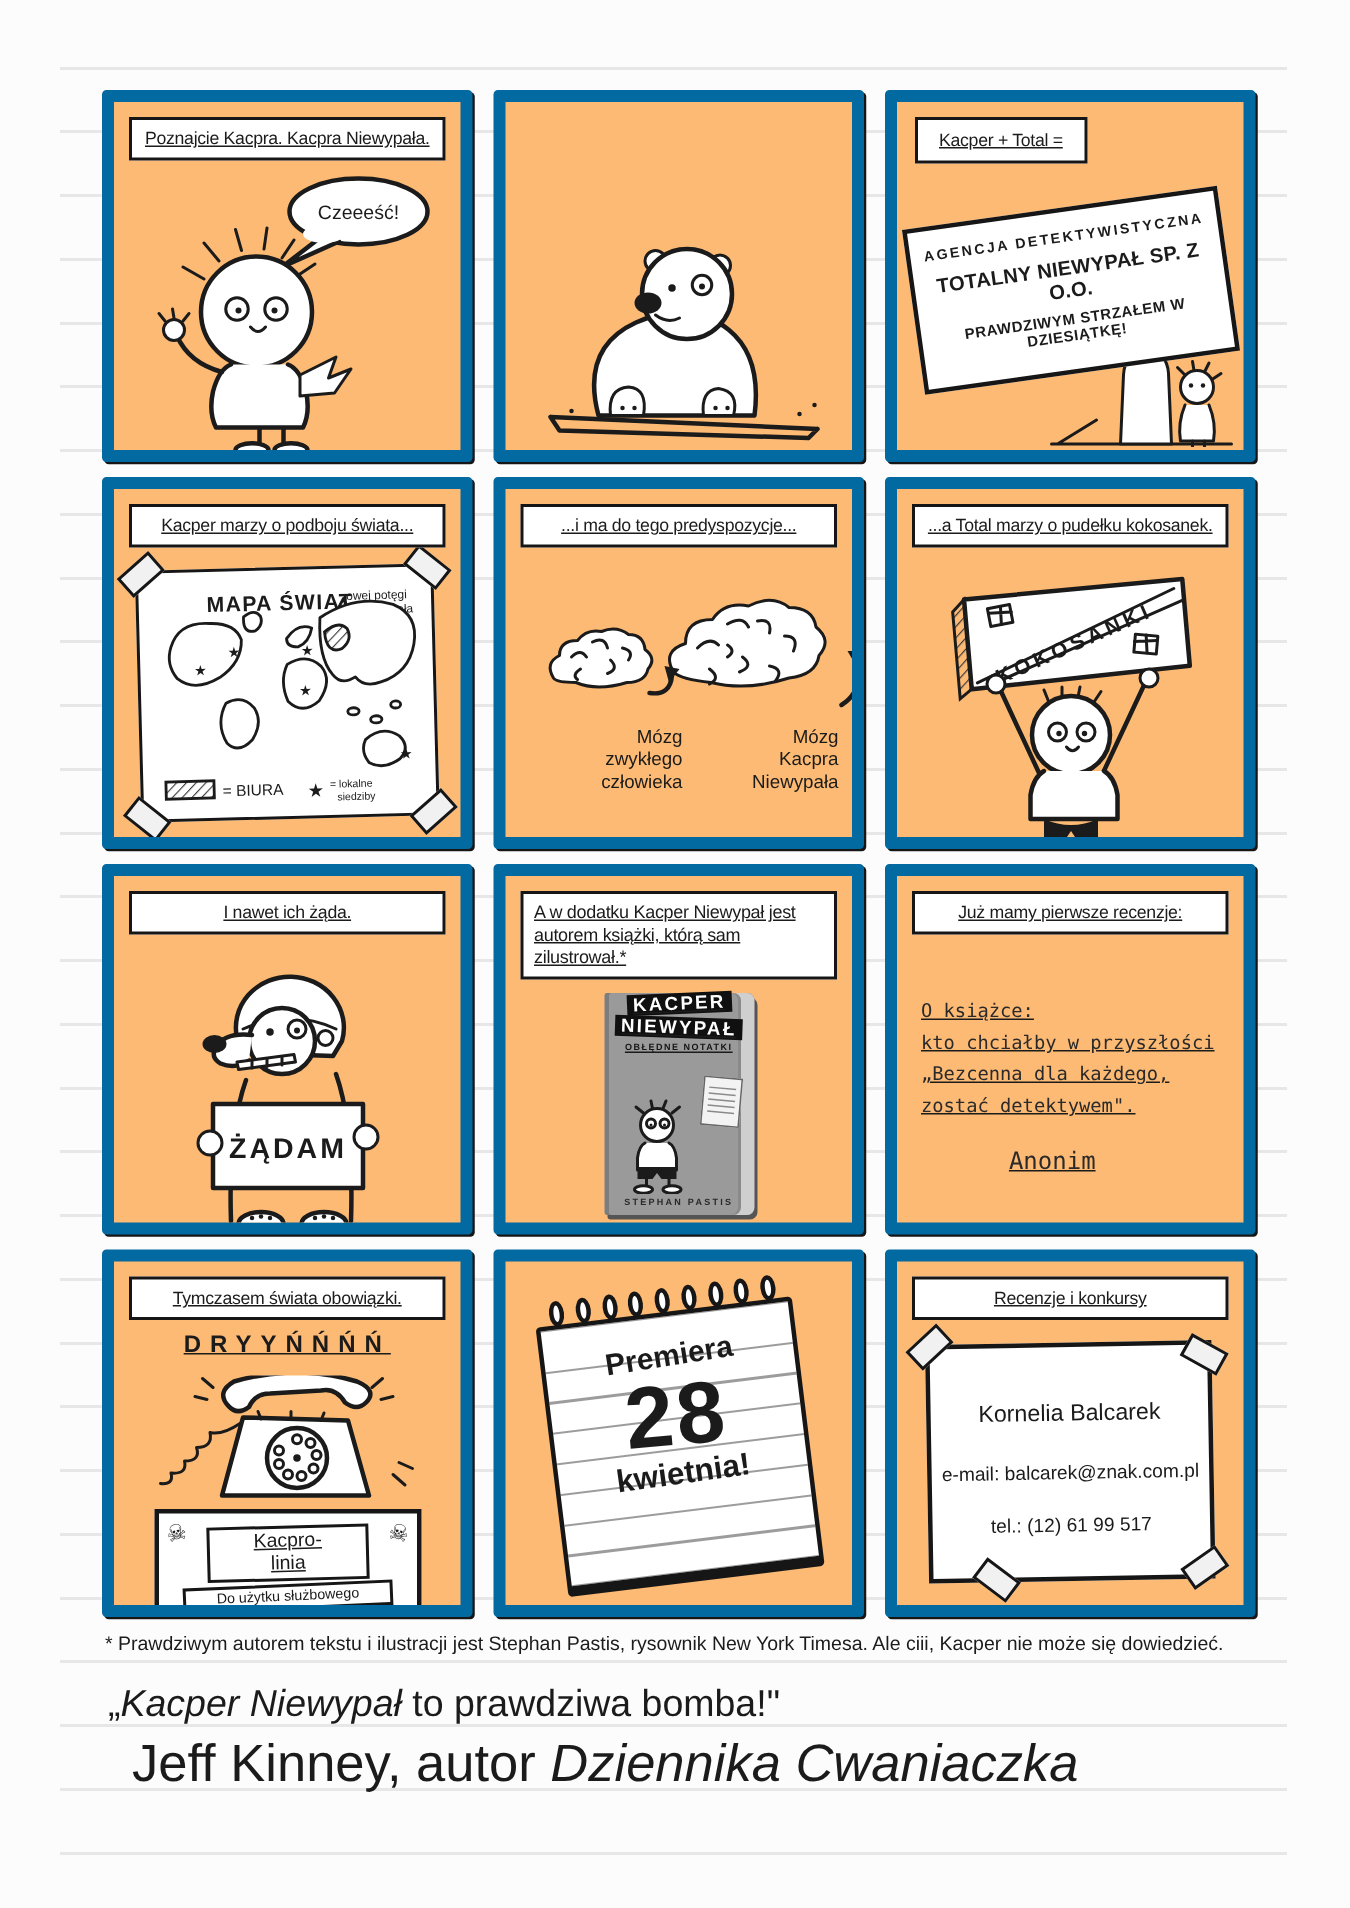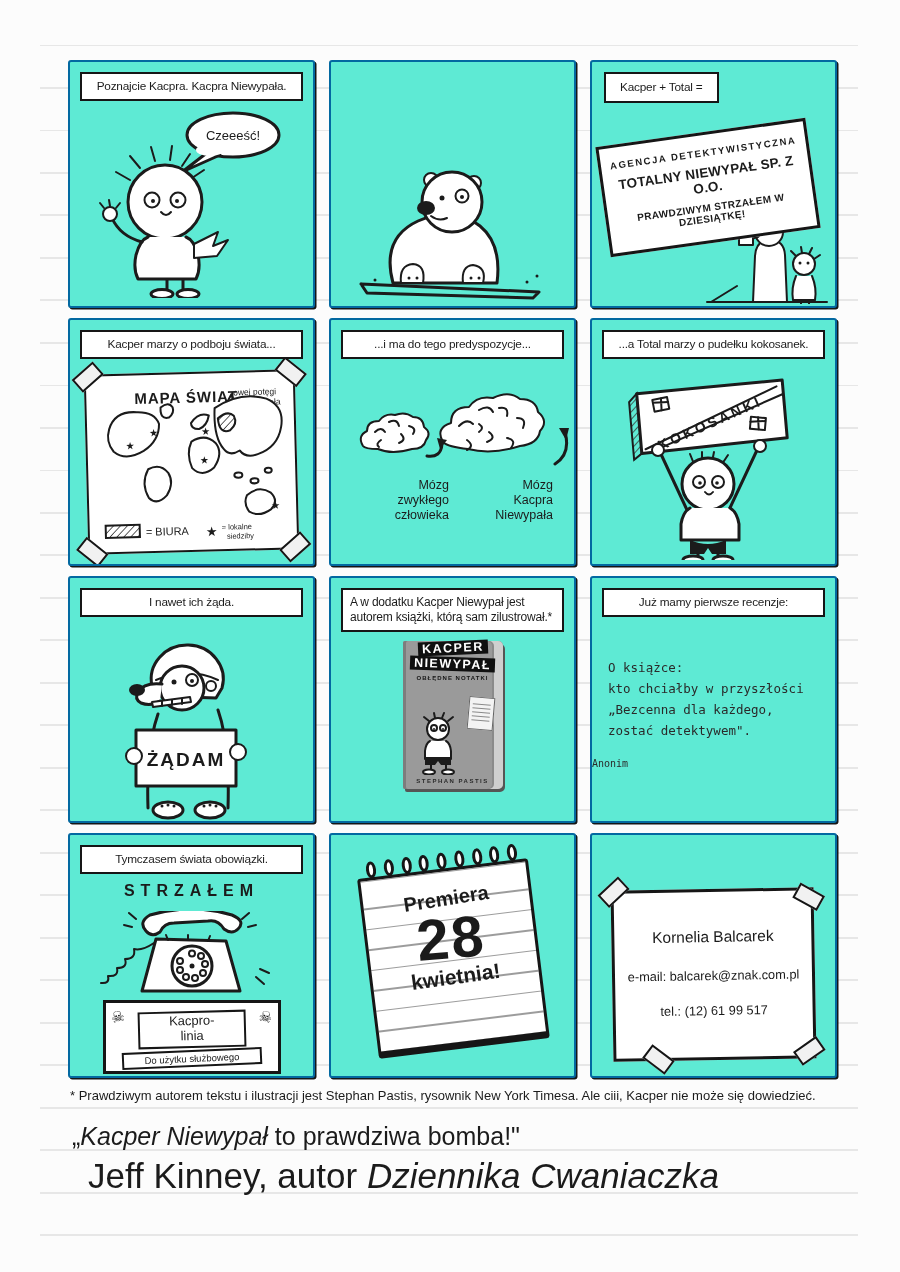--- a/index.html
+++ b/index.html
@@ -12,23 +12,24 @@
     position:absolute;left:40px;right:42px;top:0;bottom:0;z-index:0;
     background-image:repeating-linear-gradient(to bottom,transparent 0,transparent 40.5px,#e7e7e7 40.5px,#e7e7e7 42.5px);
     background-position:0 4px;
   }
   .grid{
     position:absolute;left:68px;top:60px;width:769px;z-index:1;
     display:grid;grid-template-columns:247px 247px 247px;
     grid-template-rows:248px 248px 247px 245px;gap:10px 14px;
   }
   .panel{
-    background:#5eead4;border:2px solid #0369a1;border-radius:3px;
+    background:#fdba74;border:8px solid #0369a1;border-radius:3px;
     box-shadow:1.5px 1.5px 0 #161616;position:relative;overflow:hidden;
     box-sizing:border-box;
+    text-decoration:underline;
   }
   .cap{
     margin:10px 10px 0;border:2.5px solid #161616;padding:5px 4px;
     text-align:center;font-size:11.8px;letter-spacing:-.2px;line-height:1.25;
     background:#fff;position:relative;z-index:3;
   }
   .cap--left{text-align:left;font-size:12px;padding:5px 7px;}
   .cap--inline{width:max-content;padding:6px 14px;margin-left:12px;}
   svg .ln{fill:none;stroke:#1b1b1b;stroke-width:3;stroke-linecap:round;stroke-linejoin:round;}
   svg .thin{stroke-width:2;}
@@ -56,21 +57,21 @@
         box-shadow:inset -9px 0 0 #cfcfcf,inset -11px 0 0 #8a8a8a,inset 3px 0 0 #7d7d7d,2px 3px 0 #555;}
   .bt{background:#101010;color:#fff;font-weight:800;font-size:12.5px;letter-spacing:1.5px;padding:0 4px;width:max-content;margin:0 auto;}
   .bt1{transform:rotate(-2.5deg);margin-top:9px;}
   .bt2{transform:rotate(2deg);margin-top:2px;}
   .bsub{font-size:6px;font-weight:700;letter-spacing:1px;text-align:center;margin-top:4px;color:#151515;}
   .sticker{position:absolute;right:9px;top:56px;width:26px;height:33px;background:#f3f3f3;border:1px solid #666;transform:rotate(5deg);padding:3px 2px;box-sizing:border-box;}
   .sticker i{display:block;height:1px;background:#8a8a8a;margin:3px 1px;}
   .bauthor{position:absolute;bottom:5px;left:0;width:100%;text-align:center;font-size:6px;font-weight:700;letter-spacing:1.5px;color:#2a2a2a;}
   
   .tw{font-family:"DejaVu Sans Mono","Liberation Mono",monospace;font-size:12.5px;color:#2a2a2a;margin:40px 0 0 16px;line-height:1.7;}
-  .tw-sig{font-family:"DejaVu Sans Mono","Liberation Mono",monospace;font-size:10px;color:#2a2a2a;text-align:left;margin:16px 24px 0 0;}
+  .tw-sig{font-family:"DejaVu Sans Mono","Liberation Mono",monospace;font-size:16px;color:#2a2a2a;text-align:center;margin:16px 24px 0 0;}
   
   .ringtone{text-align:center;font-size:16px;letter-spacing:6px;margin-top:8px;font-weight:600;}
   .crate{width:178px;margin:0 auto;border:3px solid #161616;height:74px;position:relative;background:#fff;box-sizing:border-box;}
   .skull{position:absolute;top:6px;font-size:15px;line-height:1;}
   .skull.sl{left:5px;transform:rotate(-14deg);}
   .skull.sr{right:5px;transform:rotate(14deg);}
   .hotline{border:2.5px solid #161616;width:96px;margin:8px auto 0;padding:1px 4px 2px;text-align:center;
            font-size:13px;line-height:1.15;white-space:pre-line;transform:rotate(-1.5deg);background:#fff;}
   .banner{position:absolute;bottom:4px;left:16px;right:16px;border:2px solid #161616;background:#fff;
           transform:rotate(-2.5deg);text-align:center;font-size:9.5px;padding:1px 0;}
@@ -342,21 +343,21 @@
       <div>O książce:</div>
       <div>kto chciałby w przyszłości</div>
       <div>„Bezcenna dla każdego,</div>
       <div>zostać detektywem".</div>
     </div>
     <div class="tw-sig">Anonim</div>
   </div>
 
   <div class="panel">
     <div class="cap">Tymczasem świata obowiązki.</div>
-    <div class="ringtone">STRZAŁEM</div>
+    <div class="ringtone">DRYYŃŃŃŃ</div>
     <svg class="draw" style="top:76px" width="239" height="96" viewBox="0 0 239 96">
       <path class="ln thin" d="M66 8 l-7 -6 M62 16 l-8 -2 M172 8 l7 -6 M178 16 l8 -2"></path>
       <path class="ln fw" d="M80 4 q42 -12 82 0 q14 6 6 14 q-6 6 -14 0 q-6 -10 -16 -8 l-34 2 q-10 0 -14 9 q-8 6 -14 -1 q-8 -9 4 -16 z"></path>
       <path class="ln fw" d="M86 28 l70 2 l14 50 l-98 0 z"></path>
       <path class="ln thin" d="M96 24 l2 5 M118 24 l0 5 M140 25 l-2 5"></path>
       <circle class="ln fw" cx="122" cy="55" r="20"></circle>
       <circle class="ln thin" cx="122" cy="42.5" r="3"></circle>
         <circle class="ln thin" cx="131" cy="45" r="3"></circle>
         <circle class="ln thin" cx="135" cy="53" r="3"></circle>
         <circle class="ln thin" cx="133" cy="62" r="3"></circle>
@@ -392,20 +393,21 @@
       </div>
       <div class="cal-page">
         <div class="cal-l1">Premiera</div>
         <div class="cal-day">28</div>
         <div class="cal-l2">kwietnia!</div>
       </div>
     </div>
   </div>
 
   <div class="panel">
+    <div class="cap">Recenzje i konkursy</div>
     <div class="note">
       <div class="tape" style="left:-14px;top:-10px;transform:rotate(-42deg)"></div>
       <div class="tape" style="right:-12px;top:-2px;transform:rotate(30deg)"></div>
       <div class="tape" style="left:28px;bottom:-10px;transform:rotate(38deg)"></div>
       <div class="tape" style="right:-10px;bottom:-4px;transform:rotate(-34deg)"></div>
       <div class="note-name">Kornelia Balcarek</div>
       <div class="note-email">e-mail: balcarek@znak.com.pl</div>
       <div class="note-tel">tel.: (12) 61 99 517</div>
     </div>
   </div>

